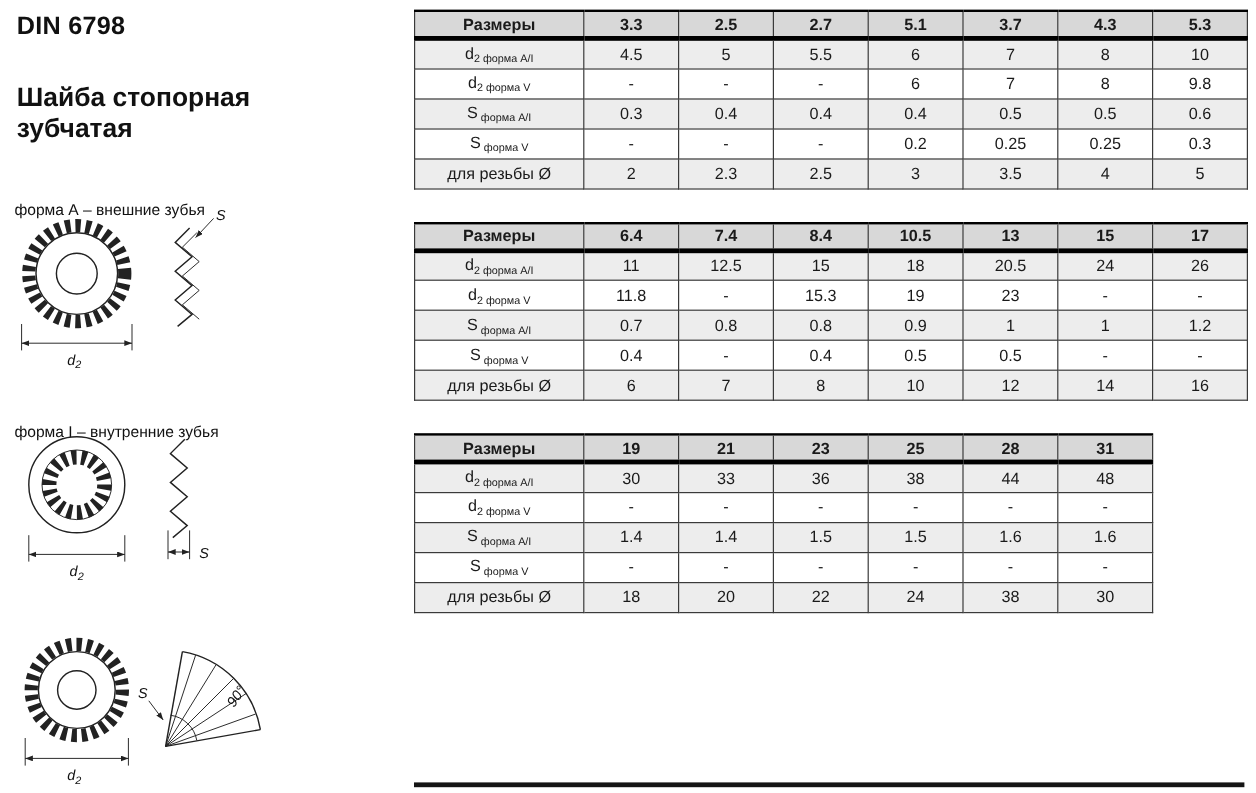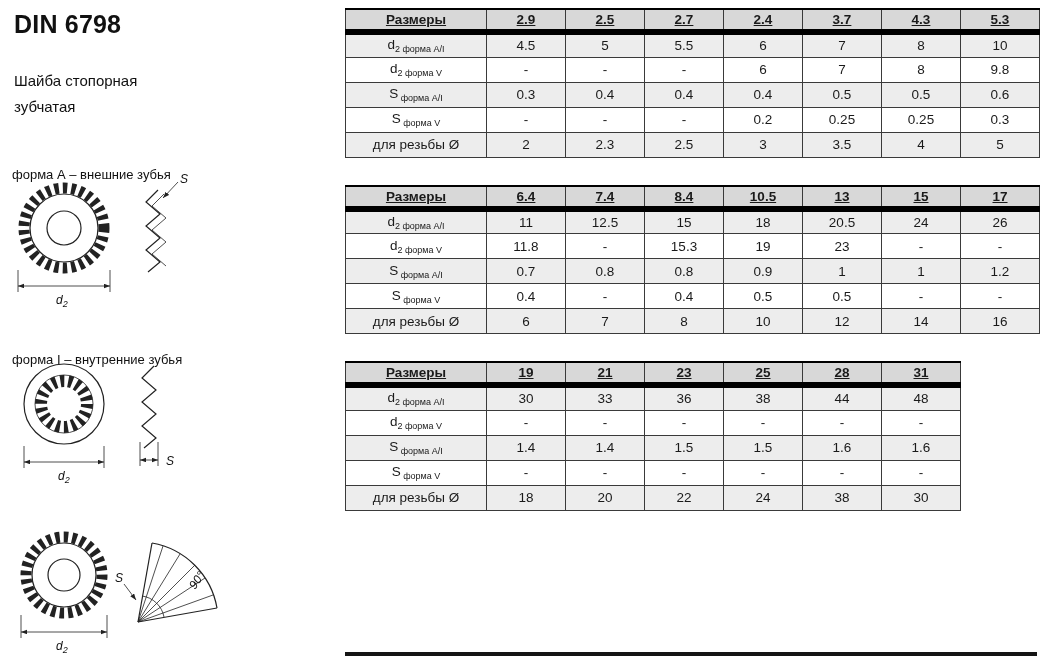--- a/index.html
+++ b/index.html
@@ -5,22 +5,22 @@
   * { box-sizing: border-box; }
   html,body { margin:0; padding:0; }
   body {
     width:1047px; height:661px; background:#ffffff; position:relative;
     font-family:"Liberation Sans", sans-serif; color:#111; overflow:hidden;
   }
   .page { position:absolute; inset:0; }
 
   
   .left { position:absolute; left:12px; top:8px; width:335px; height:650px; }
-  .title { position:absolute; left:2px; top:2px; font-size:25px; font-weight:bold; letter-spacing:0.2px; }
-  .subtitle { position:absolute; left:2px; top:60px; font-size:15px; line-height:26px; }
+  .title { position:absolute; left:2px; top:2px; font-size:21px; font-weight:bold; letter-spacing:0.2px; }
+  .subtitle { position:absolute; left:2px; top:60px; font-size:22px; line-height:26px;font-weight:bold; }
   .form-label { position:absolute; left:0; font-size:13px; white-space:nowrap;margin-top:15px; }
   .lblA { top:144px; }
   .lblI { top:329px; }
   .lblV { top:495px; }
   .draw { position:absolute; left:0; }
   .drawA { top:162px; }
   .drawI { top:346px; }
   .drawV { top:512px; }
   svg text { font-family:"Liberation Sans", sans-serif; fill:#111; }
   .dimtext { font-size:12px; font-style:italic; }
@@ -30,23 +30,22 @@
 
   
   .tables-area { position:absolute; left:345px; top:8px; width:700px; }
   table.size-table { border-collapse:collapse; table-layout:fixed; margin:0 0 27px 0; }
   .size-table th, .size-table td {
     border:1px solid #3a3a3a; text-align:center; vertical-align:middle;
     font-size:13.5px; padding:0 2px; height:25px; color:#1a1a1a;
   }
   .size-table th {
     background:#d8d8d8; font-weight:bold; height:23px;
-    border-top:2px solid #000; border-bottom:6px solid #000000;
+    border-top:2px solid #000; border-bottom:4px solid #000000;
     width:79px;
-    text-decoration:underline;
   }
   .size-table th.lbl, .size-table td.lbl { width:141px; }
   .size-table tr.shade td { background:#ededed; }
   .size-table td { background:#ffffff; }
   .sub { font-size:9px; vertical-align:-3px; }
   .bottom-rule { position:absolute; left:345px; top:652px; width:692px; height:4px; background:#151515; }
 </style>
 </head>
 <body>
 
@@ -139,24 +138,24 @@
       <line class="thin" x1="112" y1="64" x2="124" y2="80" marker-end="url(#arV)"></line>
       <text class="dimtext" x="103" y="62">S</text>
     </svg>
   </div>
 
   <div class="tables-area">
       <table class="size-table">
         <thead>
           <tr>
             <th class="lbl">Размеры</th>
-            <th>2.9</th>
+            <th>3.3</th>
             <th>2.5</th>
             <th>2.7</th>
-            <th>2.4</th>
+            <th>5.1</th>
             <th>3.7</th>
             <th>4.3</th>
             <th>5.3</th>
           </tr>
         </thead>
         <tbody>
           <tr class="shade">
             <td class="lbl"><span>d</span><span class="sub">2 форма А/I</span></td>
             <td>4.5</td>
             <td>5</td>

